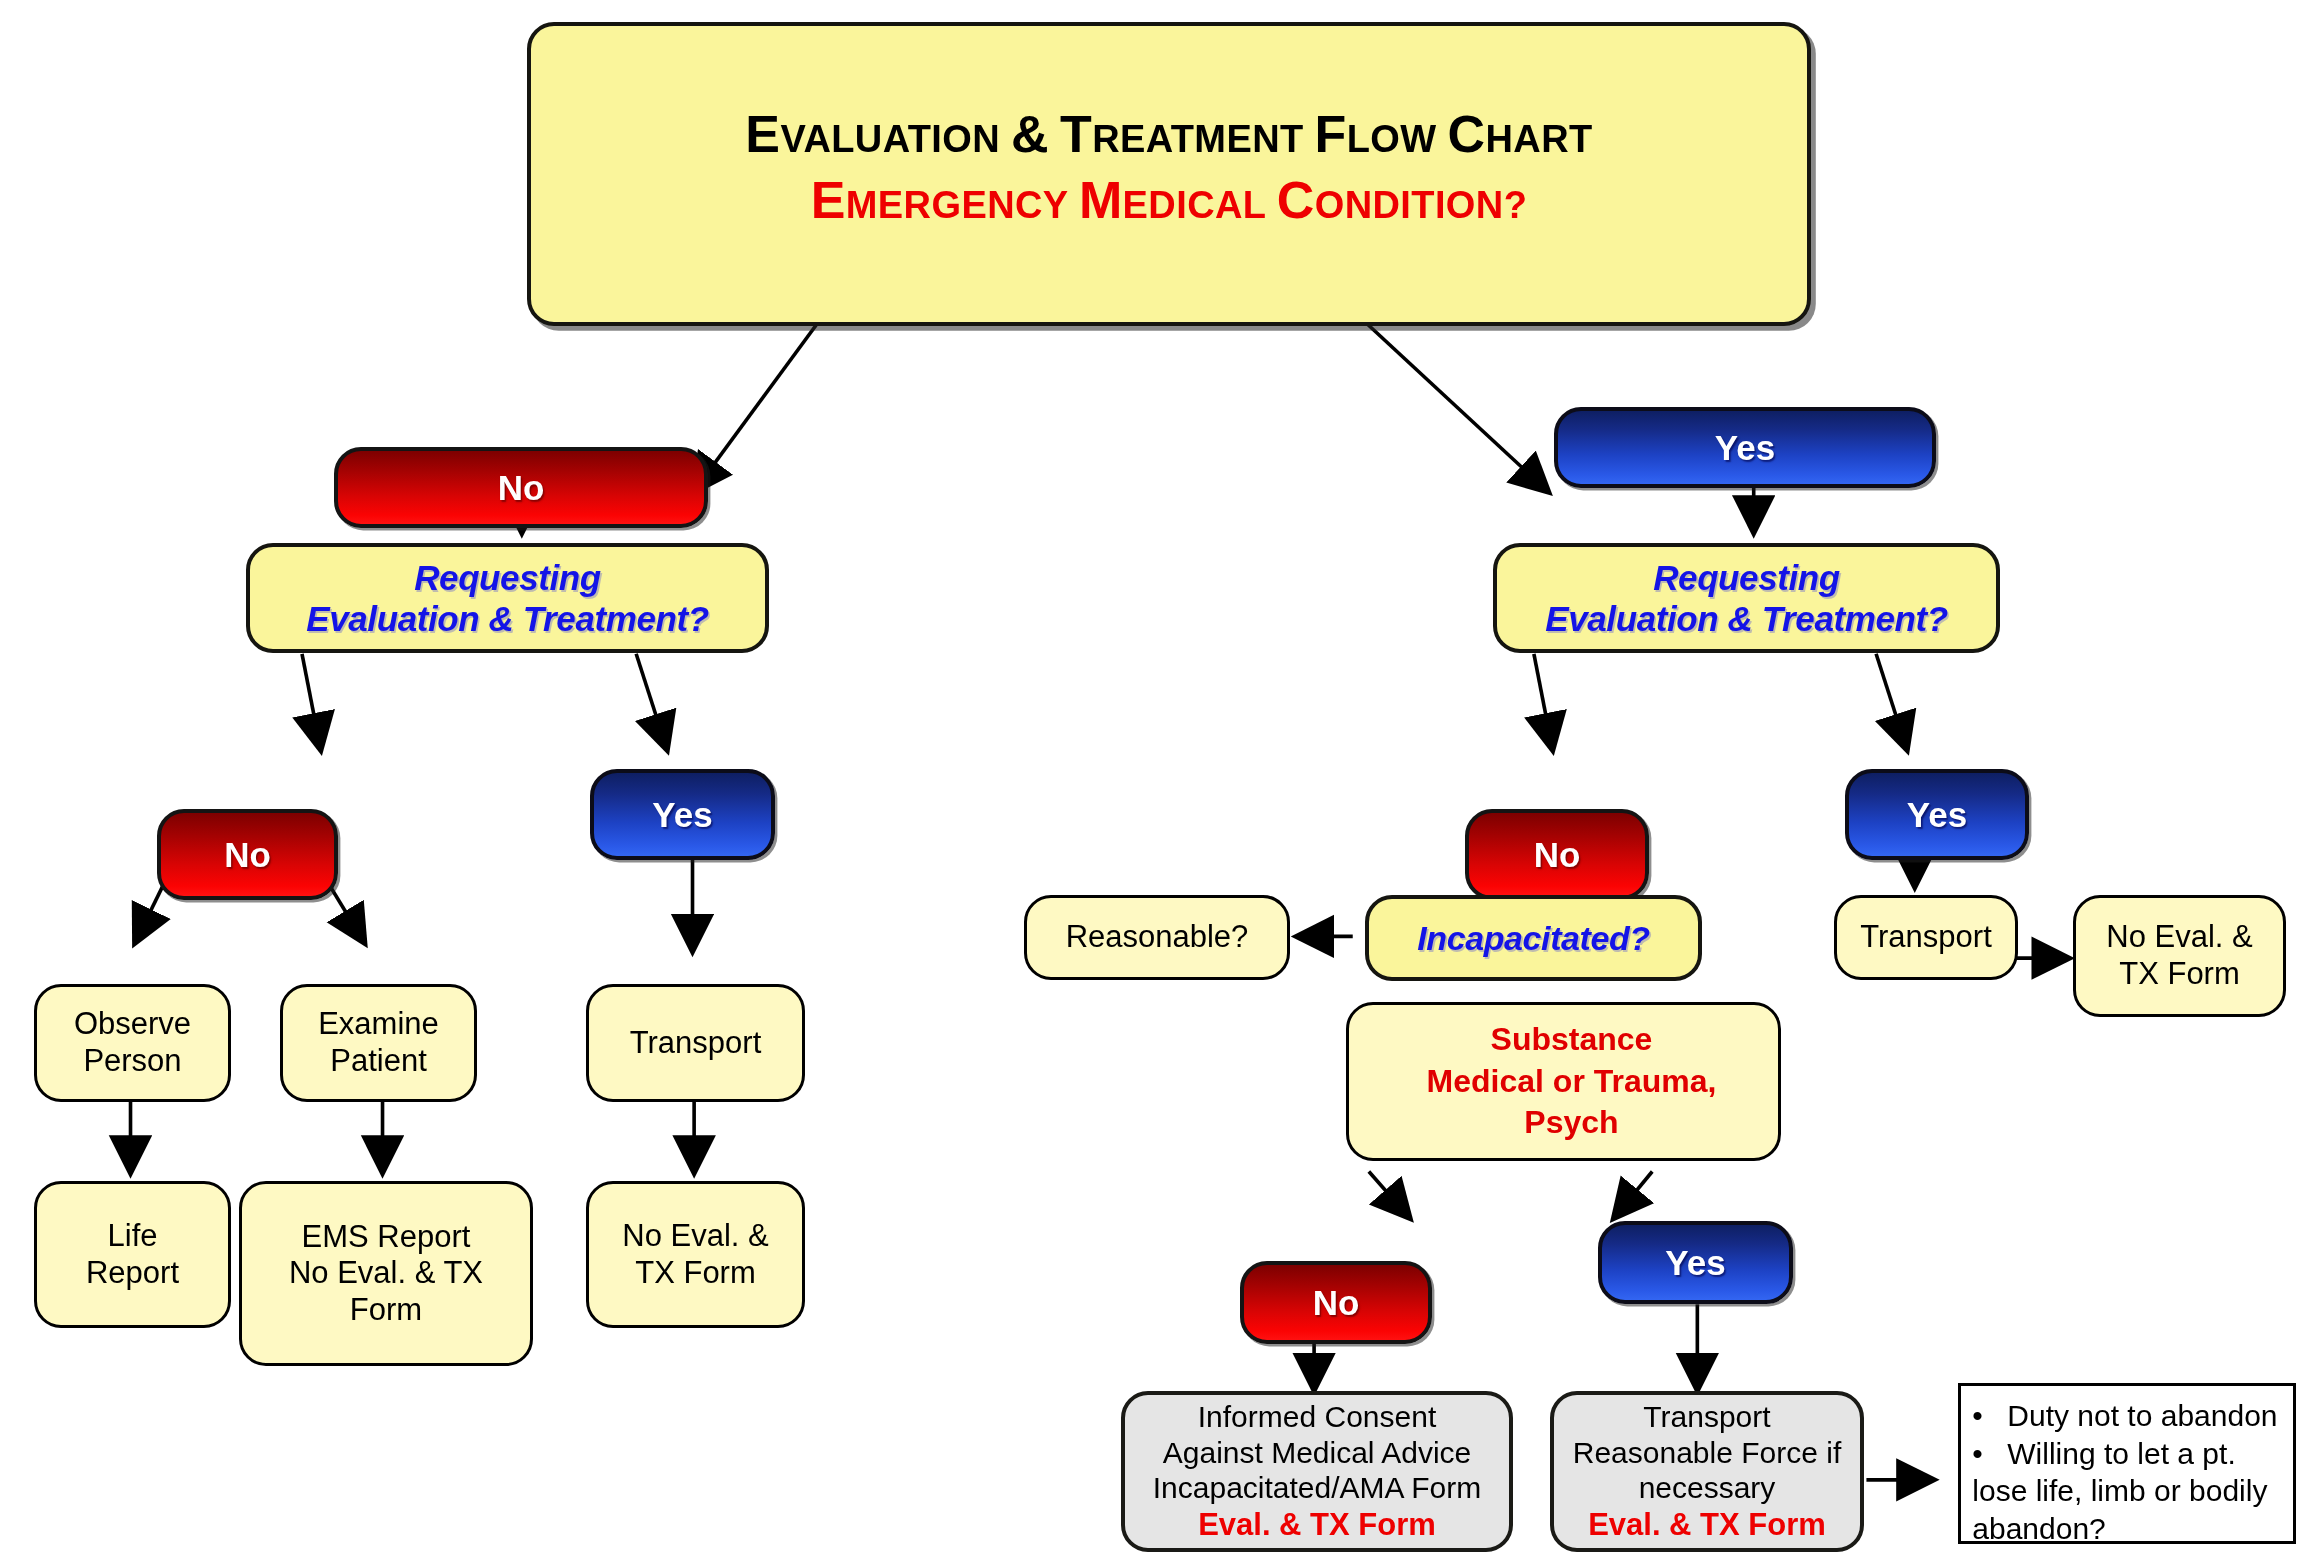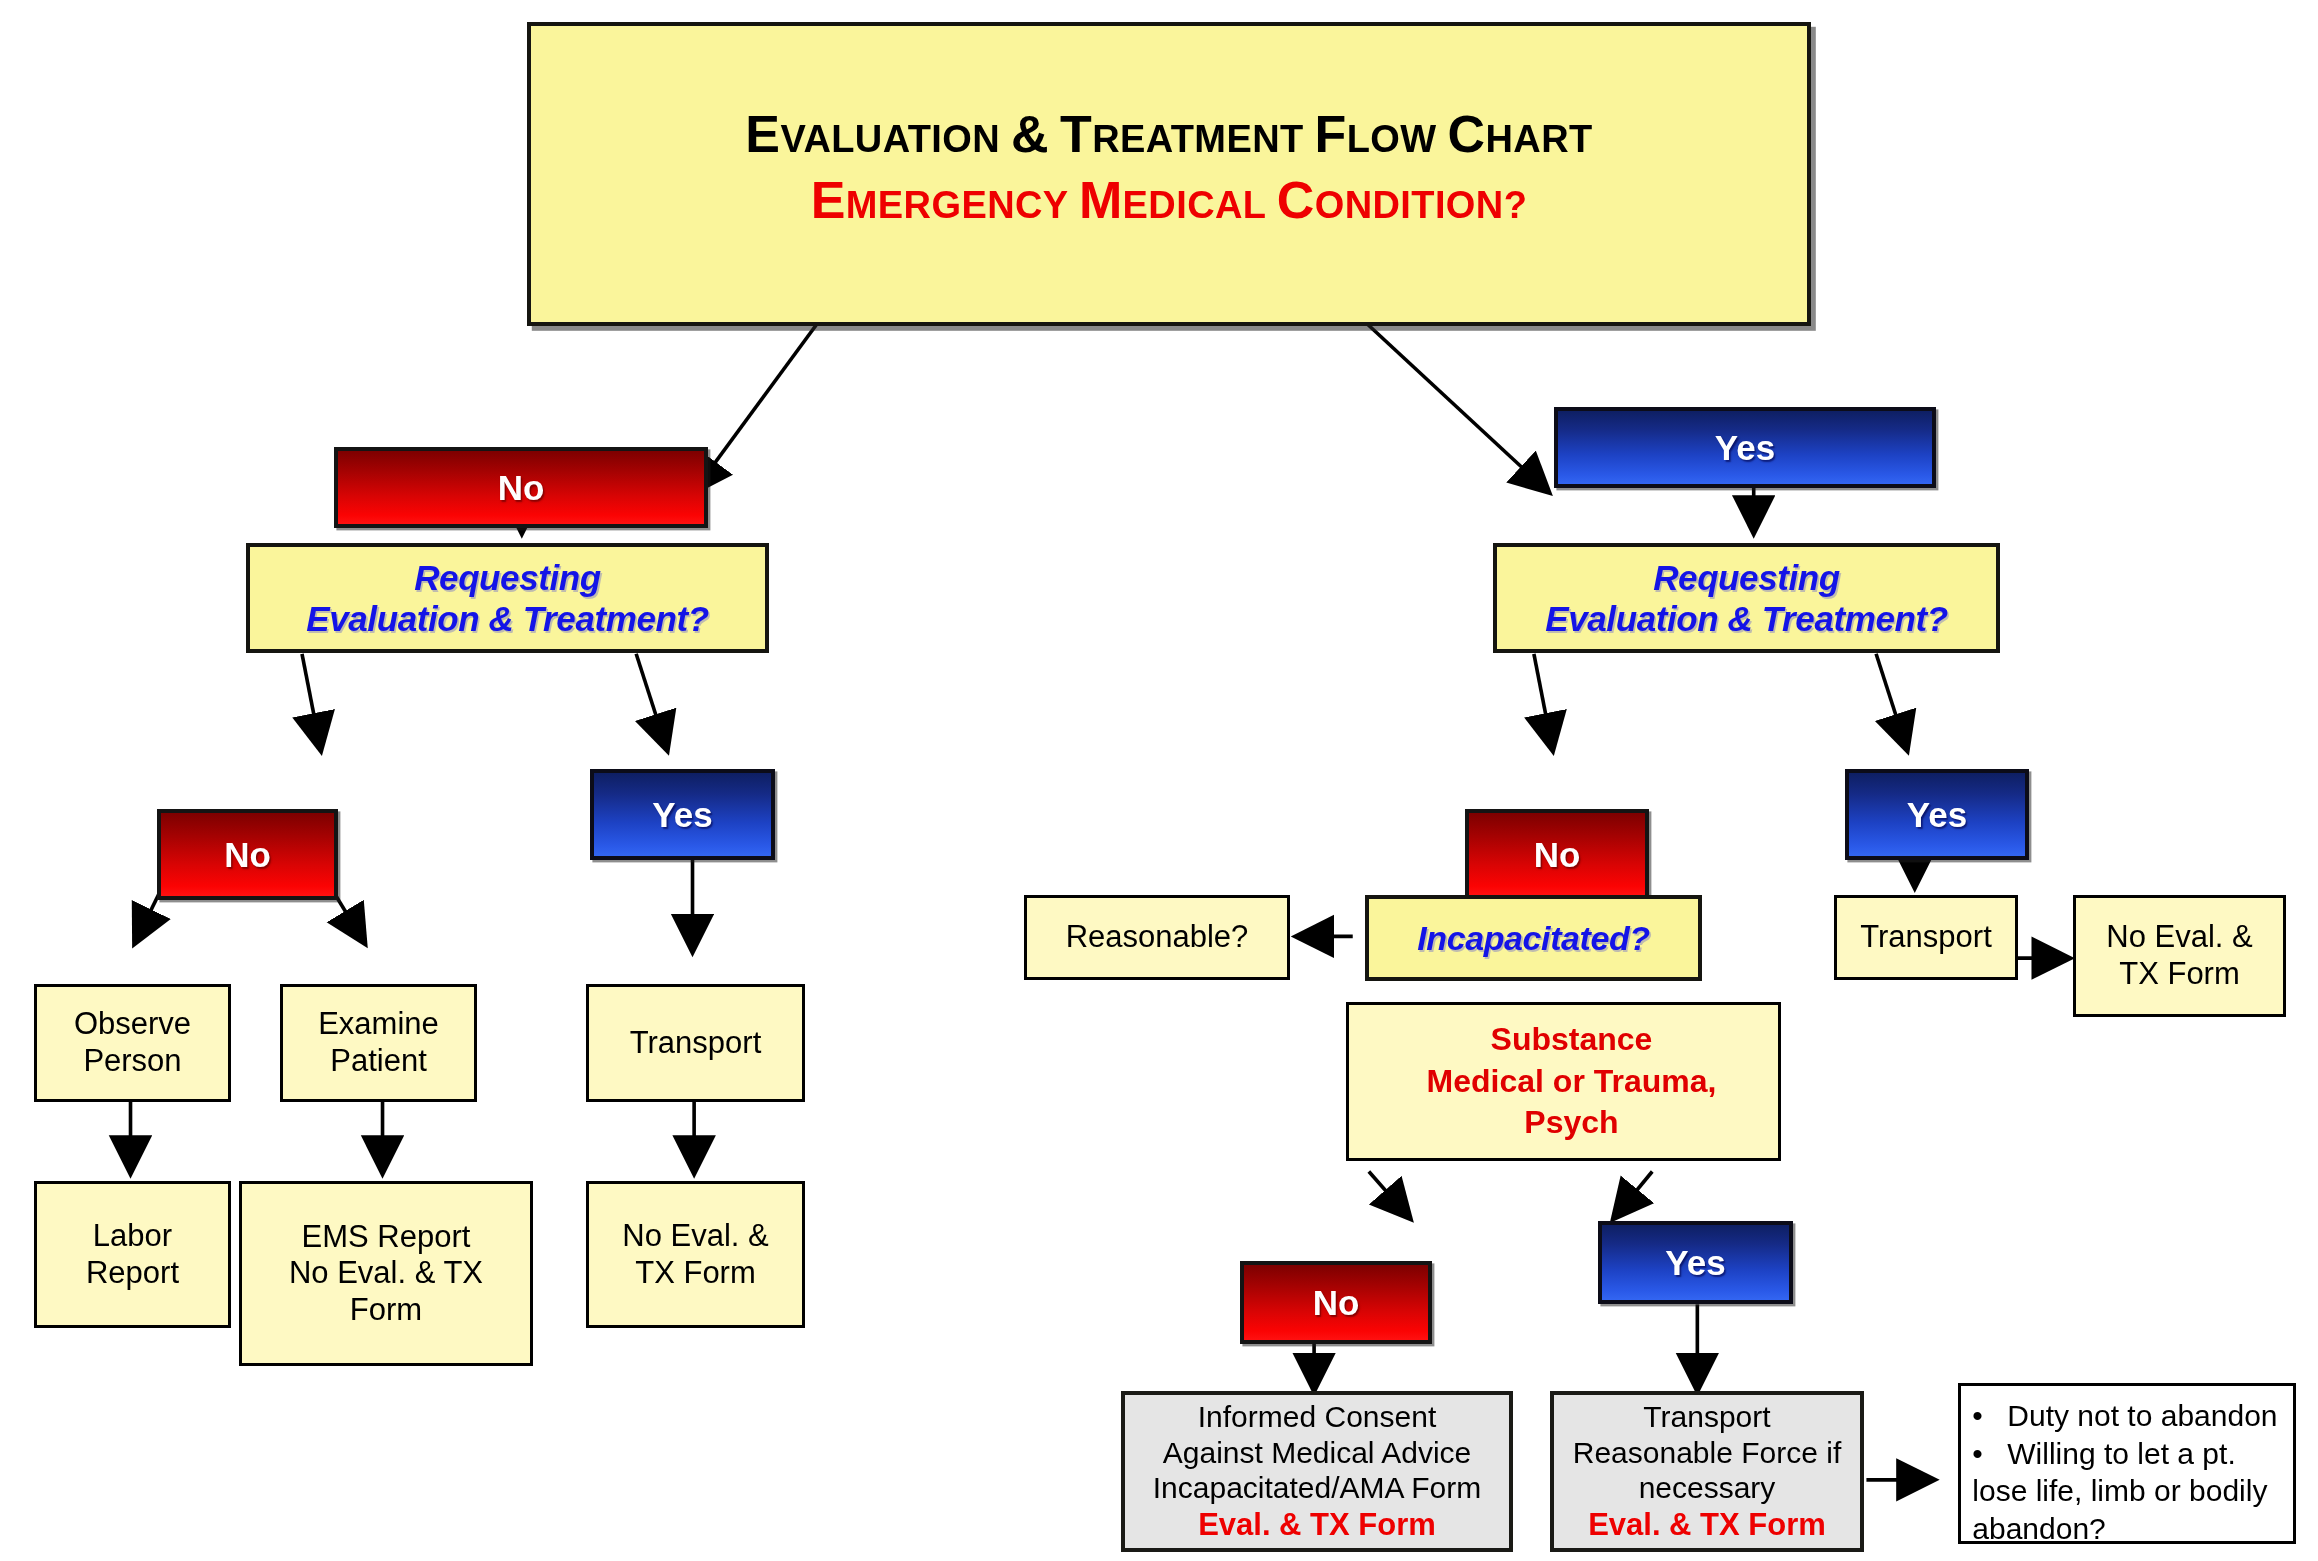--- a/index.html
+++ b/index.html
@@ -3,21 +3,21 @@
 <meta charset="utf-8">
 <style>
   html,body{margin:0;padding:0;background:#ffffff;}
   body{width:2319px;height:1562px;position:relative;overflow:hidden;
        font-family:"Liberation Sans","DejaVu Sans",sans-serif;}
 
   #canvas{position:absolute;left:0;top:0;width:2319px;height:1562px;background:#fff;}
 
   
   .box{position:absolute;box-sizing:border-box;display:flex;flex-direction:column;
-       align-items:center;justify-content:center;text-align:center;line-height:1.18;}
+       align-items:center;justify-content:center;text-align:center;line-height:1.18;border-radius:27px;}
 
   .plain{background:#fef9c3;border:3.2px solid #000000;color:#000;
          font-size:31px;font-weight:400;}
 
   .yellow{background:#e5e5e5;border:4px solid #1a1a16;color:#000;}
 
   .title-box{background:#FAF59B;border:4px solid #151510;
              box-shadow:4.8px 4.8px 0 rgba(40,40,40,.55);}
 
   .decision{background:#FAF59B;border:4px solid #151510;
@@ -153,21 +153,21 @@
   <div class="box plain" style="left:280px;top:984px;width:197px;height:118px;">
     <span>Examine</span>
     <span>Patient</span>
   </div>
 
   <div class="box plain" style="left:586px;top:984px;width:219px;height:118px;">
     <span>Transport</span>
   </div>
 
   <div class="box plain" style="left:34px;top:1181px;width:197px;height:147px;">
-    <span>Labor</span>
+    <span>Life</span>
     <span>Report</span>
   </div>
 
   <div class="box plain" style="left:239px;top:1181px;width:294px;height:185px;">
     <span>EMS Report</span>
     <span>No Eval. &amp; TX</span>
     <span>Form</span>
   </div>
 
   <div class="box plain" style="left:586px;top:1181px;width:219px;height:147px;">

